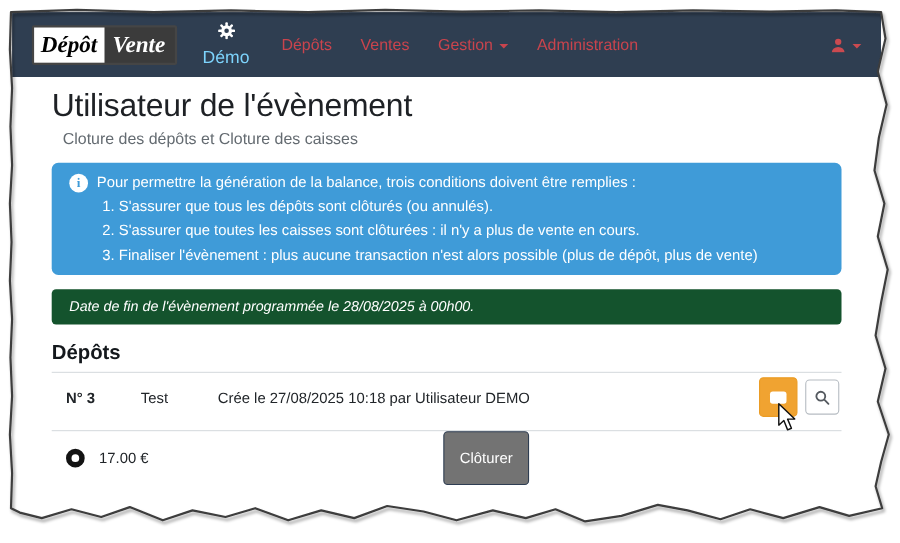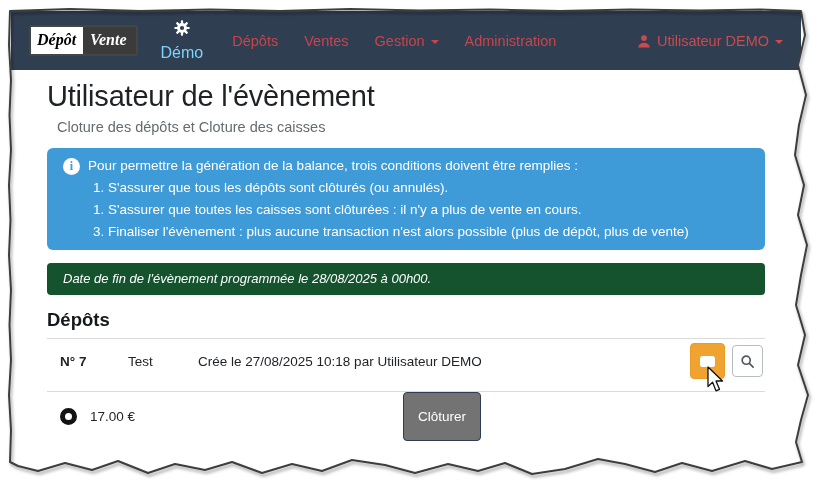--- a/index.html
+++ b/index.html
@@ -5,21 +5,21 @@
   html,body{margin:0;padding:0;background:#fff;}
   body{width:818px;height:494px;overflow:hidden;position:relative;
        font-family:"Liberation Sans","DejaVu Sans",sans-serif;-webkit-font-smoothing:antialiased;}
   .viewport{position:absolute;inset:0;}
   .app{position:absolute;left:11px;top:11px;width:790px;height:458px;background:#fff;overflow:hidden;}
 
   
   .navbar{height:59px;background:#2f3e51;display:flex;align-items:center;padding:0 18px;box-sizing:border-box;}
   .logo{display:flex;align-items:stretch;background:#3b3b3b;border:2px solid #454545;border-radius:2px;
         font-family:"Liberation Serif","DejaVu Serif",serif;font-style:italic;font-weight:bold;
-        font-size:16px;line-height:1;cursor:pointer;}
+        font-size:21px;line-height:1;cursor:pointer;}
   .logo-depot{background:#fff;color:#000;padding:5px 7px 6px 6px;}
   .logo-vente{color:#fff;padding:5px 9px 6px 7px;}
   .brand-demo{display:flex;align-items:center;gap:8px;color:#7dd3fc;font-size:16px;margin:0 16px 0 23px;cursor:pointer;text-decoration:none;flex-direction:column;}
   .nav-link{color:#c9444d;font-size:14.5px;margin:0 13px;text-decoration:none;display:flex;align-items:center;gap:6px;cursor:pointer;}
   .caret{width:0;height:0;border-left:4px solid transparent;border-right:4px solid transparent;border-top:4px solid currentColor;display:inline-block;margin-top:2px;}
   .user-menu{margin-left:auto;color:#cb4a50;font-size:14.5px;display:flex;align-items:center;gap:6px;cursor:pointer;text-decoration:none;}
 
   
   .main{padding:0 36px;box-sizing:border-box;}
   .page-title{font-size:29px;font-weight:400;color:#1e2125;margin:10px 0 6px;letter-spacing:-0.2px;}
@@ -104,46 +104,45 @@
         <span>Administration</span>
       </a>
 
       <a class="user-menu">
         <span style="display:inline-flex;">
           <svg width="14" height="14" viewBox="0 0 16 16">
             <circle cx="8" cy="4.6" r="3.3" fill="#cb4a50"></circle>
             <path d="M1.4,15.4 a6.6,5.4 0 0 1 13.2,0 z" fill="#cb4a50"></path>
           </svg>
         </span>
-        <span>Utilisateur DEMO</span>
         <span class="caret"></span>
       </a>
     </nav>
 
     <main class="main">
       <h1 class="page-title">Utilisateur de l'évènement</h1>
       <p class="page-subtitle">Cloture des dépôts et Cloture des caisses</p>
 
       <div class="alert-info">
         <div class="intro">
           <span class="info-icon">i</span>
           <span>Pour permettre la génération de la balance, trois conditions doivent être remplies :</span>
         </div>
         <div class="cond">1. S'assurer que tous les dépôts sont clôturés (ou annulés).</div>
-        <div class="cond">1. S'assurer que toutes les caisses sont clôturées : il n'y a plus de vente en cours.</div>
+        <div class="cond">2. S'assurer que toutes les caisses sont clôturées : il n'y a plus de vente en cours.</div>
         <div class="cond">3. Finaliser l'évènement : plus aucune transaction n'est alors possible (plus de dépôt, plus de vente)</div>
       </div>
 
       <div class="alert-date">Date de fin de l'évènement programmée le 28/08/2025 à 00h00.</div>
 
       <h2 class="section-heading">Dépôts</h2>
       <hr class="rule">
 
       <div class="deposit-row">
-        <span class="dep-num">N° 7</span>
+        <span class="dep-num">N° 3</span>
         <span class="dep-name">Test</span>
         <span class="dep-details">Crée le 27/08/2025 10:18 par Utilisateur DEMO</span>
         <span class="row-actions">
           <button class="btn-warning">
             <span style="display:inline-flex;">
               <svg width="17" height="13" viewBox="0 0 17 13">
                 <rect x="1" y="1" width="15" height="11" rx="2.5" fill="#fff"></rect>
               </svg>
             </span>
           </button>

